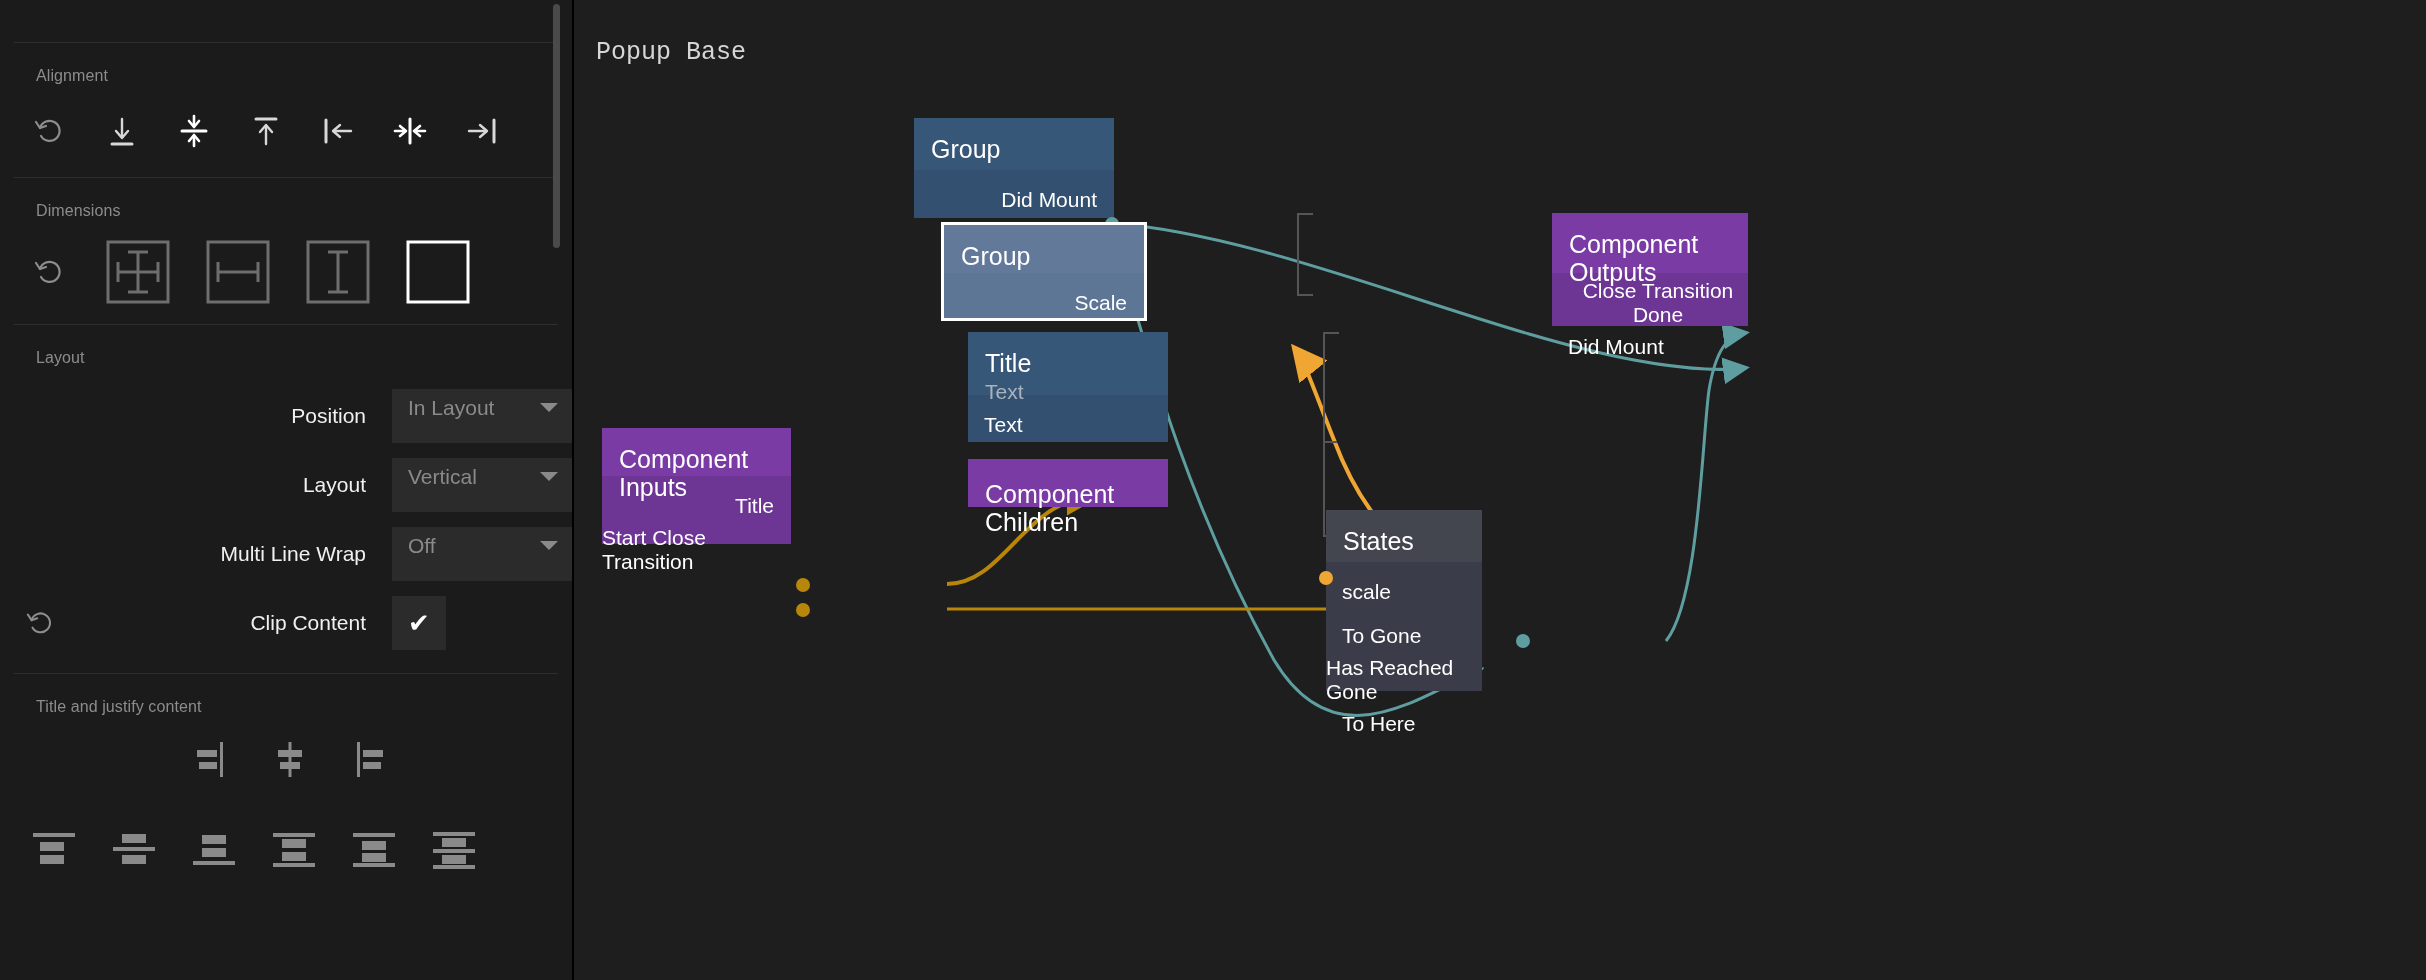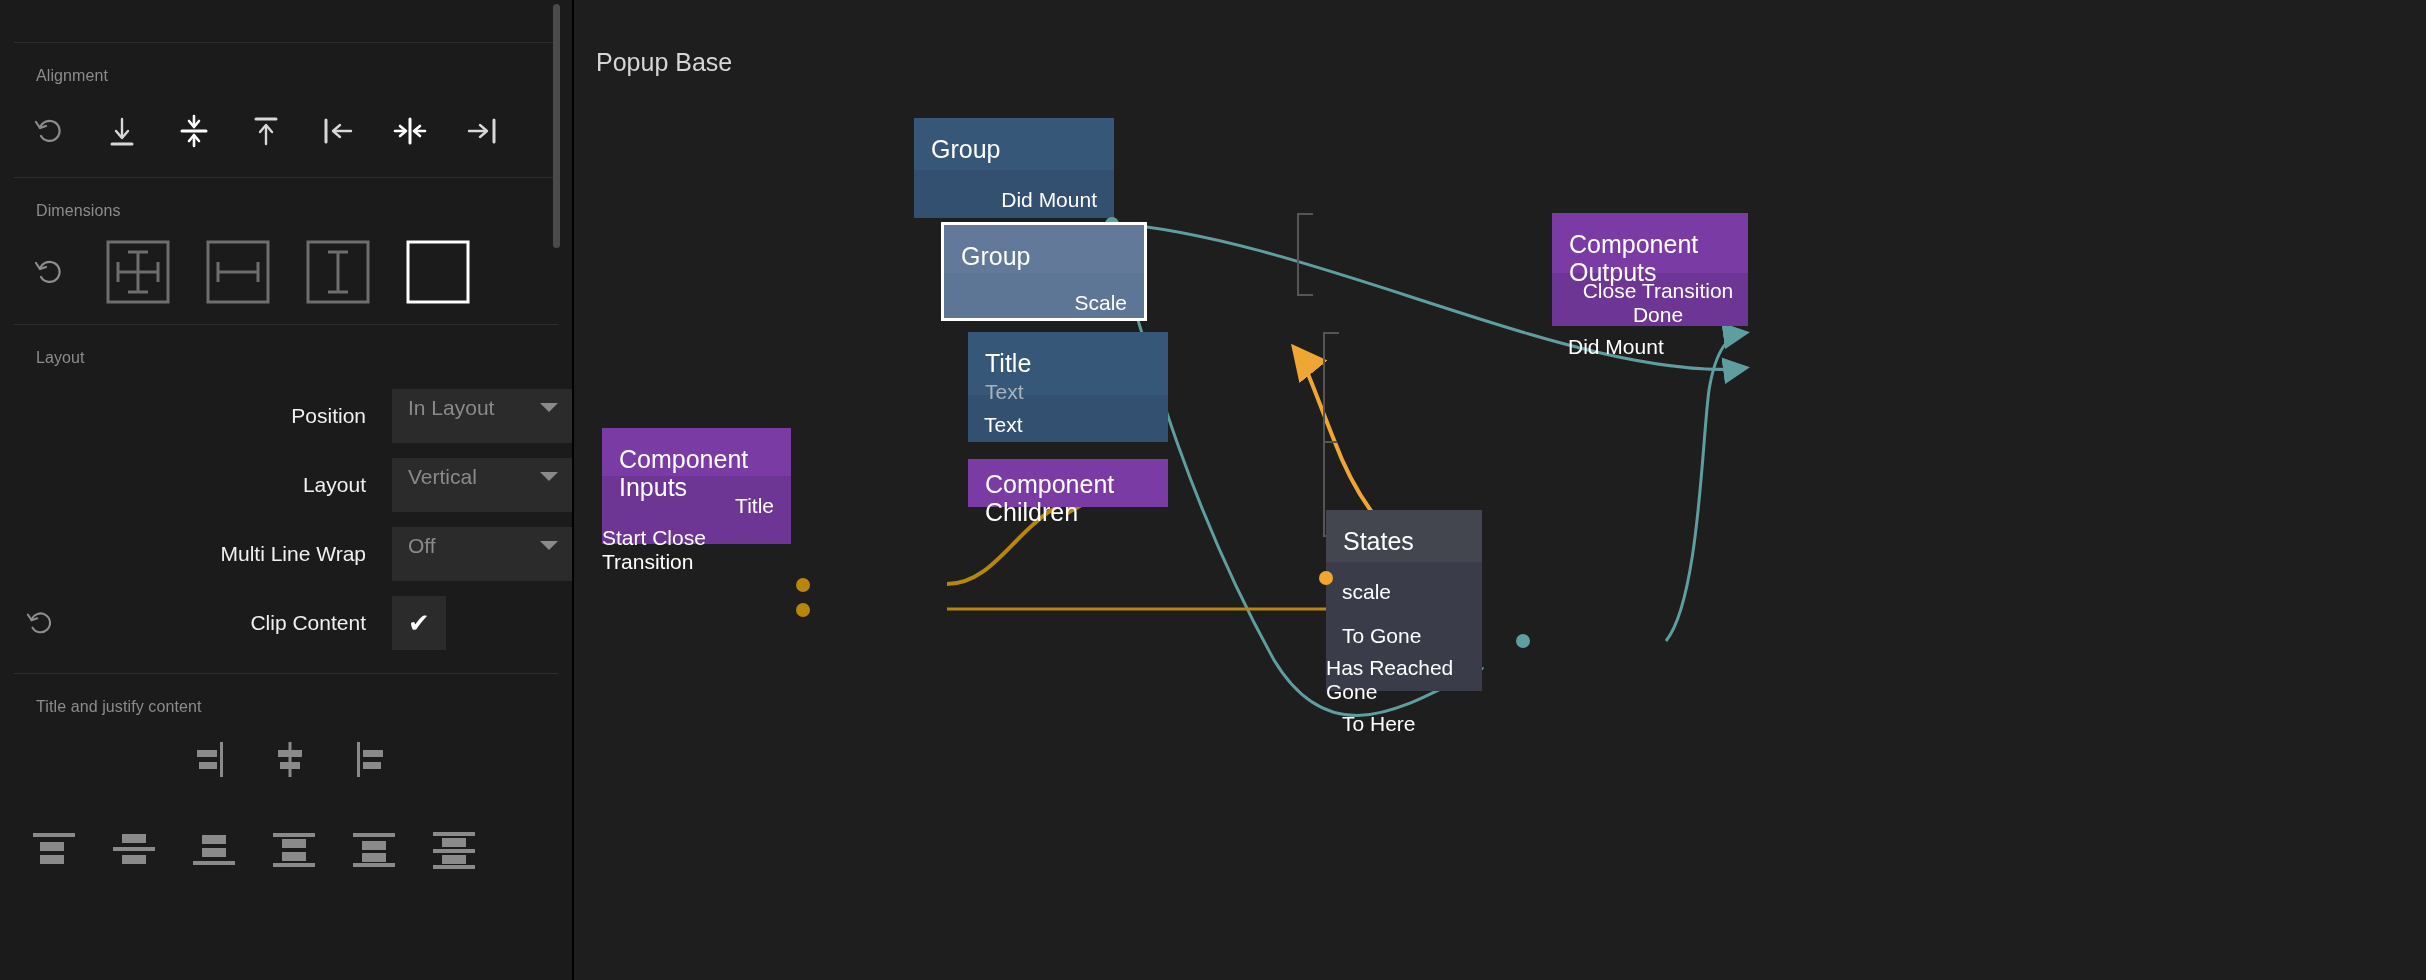--- a/index.html
+++ b/index.html
@@ -75,22 +75,22 @@
   
   .insp-scrollbar {
     position: absolute; right: 12px; top: 4px;
     width: 7px; height: 244px; border-radius: 4px;
     background: #4a4a4a;
   }
 
   
   .canvas { position: relative; flex: 1; height: 980px; background: #1e1e1e; overflow: hidden; }
   .canvas-title {
-    position: absolute; left: 22px; top: 48px;
-    color: #d6d6d6; font-size: 25px;
+    position: absolute; left: 22px; top: 38px;
+    color: #d6d6d6; font-size: 25px; font-family: Liberation Mono, monospace;
   }
   .edges { position: absolute; inset: 0; width: 100%; height: 100%; pointer-events: none; }
 
   
   .node { position: absolute; }
   .node-head {
     font-size: 25px; color: #ffffff;
     padding: 18px 0 0 17px; line-height: 1.1;
   }
   .node-sub { font-size: 21px; color: #a9b3bd; padding: 2px 0 0 17px; }
@@ -441,21 +441,21 @@
       </div>
       <div class="node-body">
         <div class="port-row in">
           <span>Text</span>
         </div>
       </div>
     </div>
 
     <div class="node n-purple" style="left:394px; top:459px; width:200px; height:48px;">
       <div class="hd hd-area" style="height:48px">
-        <div class="node-head" style="padding-top:12px">Component Children</div>
+        <div class="node-head" style="padding-top:22px">Component Children</div>
       </div>
     </div>
 
     <div class="node n-purple" style="left:28px; top:428px; width:189px; height:116px;">
       <div class="hd hd-area" style="height:48px">
         <div class="node-head">Component Inputs</div>
       </div>
       <div class="node-body">
         <div class="port-row out">
           <span>Title</span>

